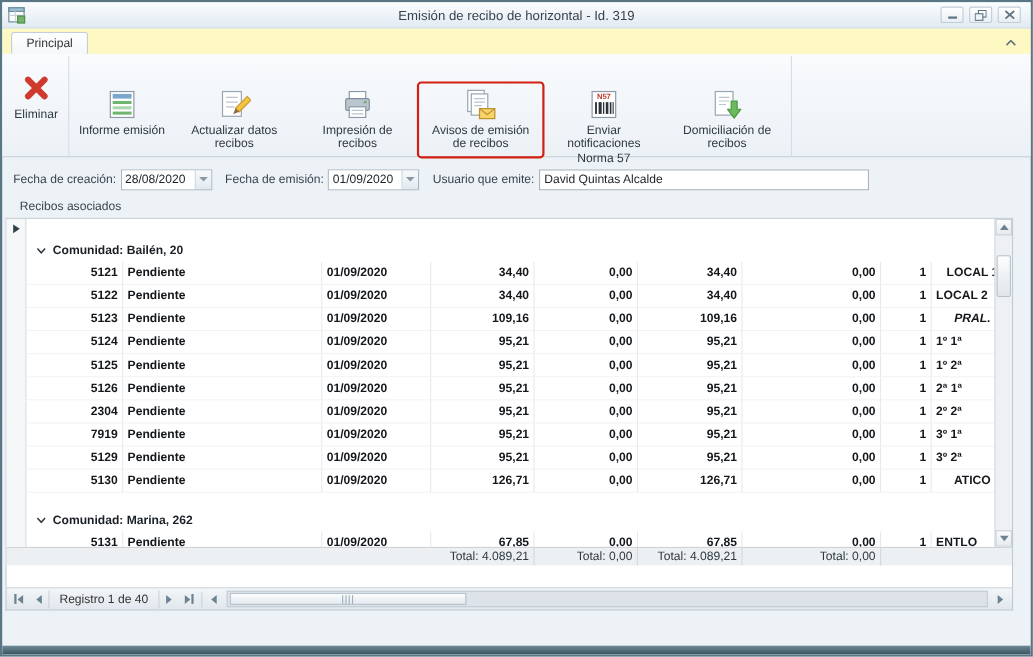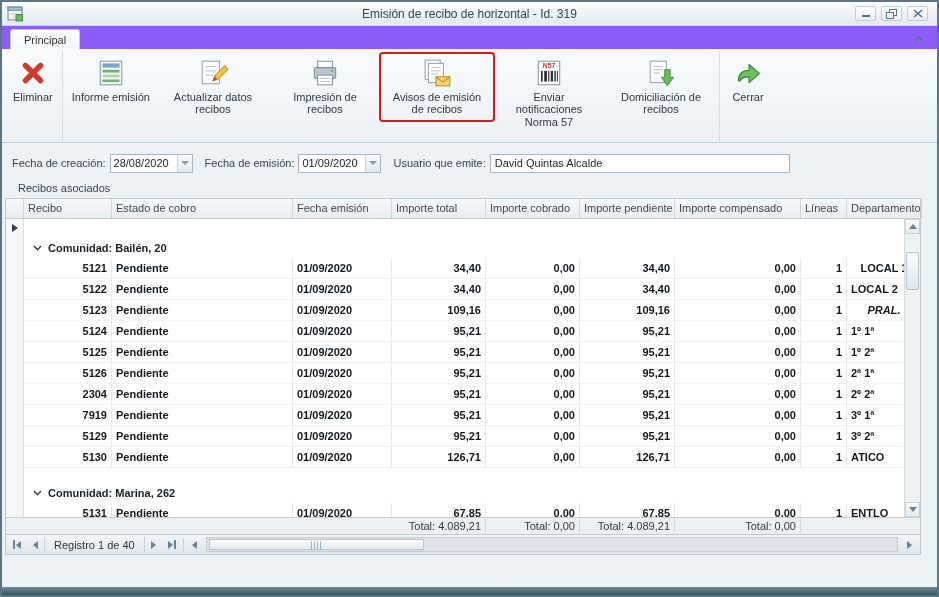--- a/index.html
+++ b/index.html
@@ -12,33 +12,33 @@
   
   .titlebar { position:absolute; top:0; left:0; right:0; height:24px;
     background:linear-gradient(#fbfdfe,#e1eaf2); border-bottom:1px solid #cdd8e2;
     display:flex; align-items:center; }
   .win-icon { margin-left:5px; width:17px; height:17px; z-index:2; }
   .title { position:absolute; left:0; right:0; text-align:center; font-size:12px; color:#39434b; }
   .win-controls { margin-left:auto; display:flex; gap:5px; padding-right:9px; z-index:2; }
   .win-btn { width:21px; height:15px; display:flex; align-items:center; justify-content:center;
     border:1px solid #c2cdd6; border-radius:2px; background:linear-gradient(#ffffff,#e8eef3); cursor:default; }
   
-  .tabrow { position:absolute; top:24px; left:0; right:0; height:23px; background:#8b5cf6; }
+  .tabrow { position:absolute; top:24px; left:0; right:0; height:23px; background:#fef9c3; }
   .tab { position:absolute; left:8px; bottom:0; height:20px; padding:0 13px;
     background:linear-gradient(#fdfeff,#f4f8fb); border:1px solid #c3ced8; border-bottom:none;
     border-radius:3px 3px 0 0; display:flex; align-items:center; color:#333; }
   .ribbon-collapse { position:absolute; right:9px; bottom:3px; width:18px; height:15px;
     display:flex; align-items:center; justify-content:center; border-radius:2px; }
   
   .ribbon { position:absolute; top:47px; left:0; right:0; height:94px;
     background:linear-gradient(#f9fbfd,#ecf1f6); border-bottom:1px solid #c6d0da;
     display:flex; align-items:stretch; padding:2px 2px 0 2px; }
   .rgroup { display:flex; flex-direction:column; padding:0 2px; }
   .rgroup + .rgroup { border-left:1px solid #d5dee6; }
-  .rgroup-buttons { flex:1; display:flex; align-items:flex-start; padding-top:3px; }
+  .rgroup-buttons { flex:1; display:flex; align-items:flex-end; padding-top:3px; }
   .rgroup-caption { height:15px; text-align:center; color:#7a8894; font-size:10px; line-height:14px; }
   .rbtn { display:flex; flex-direction:column; align-items:center; justify-content:flex-start;
     max-width:112px; min-width:52px; height:66px; padding:3px 6px; gap:3px;
     border:1px solid transparent; border-radius:2px; text-align:center; cursor:default; }
   .rbtn .ricon { width:30px; height:30px; flex:none; }
   .rbtn .ricon svg { width:30px; height:30px; }
   .rbtn .rlabel { line-height:1.12; font-size:11px; color:#2e3941; }
   .rbtn.annotated { outline:2px solid #d21f12; }
   
   .formrow { position:absolute; top:151px; left:10px; height:20px; display:flex; align-items:center;justify-content:space-between; }
@@ -232,28 +232,20 @@
                   <line x1="7" y1="8" x2="16" y2="8" stroke="#b9c4cc"></line>
                   <line x1="7" y1="11" x2="16" y2="11" stroke="#b9c4cc"></line>
                   <line x1="7" y1="14" x2="13" y2="14" stroke="#b9c4cc"></line>
                   <path d="M17.5 11 h5 v7 h3.2 l-5.7 7.5 -5.7 -7.5 h3.2 z" fill="#6cb95f" stroke="#459a3b" stroke-linejoin="round"></path>
                 </svg></span>
               <span class="rlabel">Domiciliación de recibos</span>
             </div>
           </div>
         </div>
         <div class="rgroup">
-          <div class="rgroup-buttons">
-            <div class="rbtn">
-              <span class="ricon"><svg viewBox="0 0 28 28">
-                  <path d="M5 21 q0.5 -9.5 10 -9.5 v-5.5 l9.5 8.5 -9.5 8.5 v-5.5 q-7.5 0 -8.5 4 z" fill="#6cc05e" stroke="#3f8a36" stroke-width="1.2" stroke-linejoin="round"></path>
-                </svg></span>
-              <span class="rlabel">Cerrar</span>
-            </div>
-          </div>
           <div class="rgroup-caption"></div>
         </div>
       </div>
   </div>
 
   <div class="formrow">
     <span class="flabel">Fecha de creación:</span>
     <span class="combo">
       <input value="28/08/2020" style="">
       <span class="dd">
@@ -267,33 +259,20 @@
           <span class="dd-arrow"></span>
         </span>
     </span>
     <span class="flabel">Usuario que emite:</span>
     <input class="textbox" value="David Quintas Alcalde" style="">
   </div>
 
   <div class="section-label">Recibos asociados</div>
 
   <div class="grid">
-    <div class="grid-header">
-      <div class="gh-ind"></div>
-
-    <div class="gh-cell" style="width: 88px;">Recibo</div>
-        <div class="gh-cell" style="width: 181px;">Estado de cobro</div>
-        <div class="gh-cell" style="width: 99px;">Fecha emisión</div>
-        <div class="gh-cell" style="width: 94px;">Importe total</div>
-        <div class="gh-cell" style="width: 94px;">Importe cobrado</div>
-        <div class="gh-cell" style="width: 95px;">Importe pendiente</div>
-        <div class="gh-cell" style="width: 126px;">Importe compensado</div>
-        <div class="gh-cell" style="width: 46px;">Líneas</div>
-        <div class="gh-cell" style="width: 75px;">Departamento</div>
-      </div>
     <div class="grid-viewport">
 
       <div class="spacer-row">
           <div class="ind">
             <span class="cur-arrow"></span>
           </div>
         </div>
         <div class="group-row">
           <div class="ind"></div>
           <div class="glabel">
@@ -416,21 +395,21 @@
         <div class="row">
           <div class="ind"></div>
           <div class="cell" style="width: 88px; text-align: right;">5130</div>
           <div class="cell" style="width: 181px; text-align: left;">Pendiente</div>
           <div class="cell" style="width: 99px; text-align: left;">01/09/2020</div>
           <div class="cell" style="width: 94px; text-align: right;">126,71</div>
           <div class="cell" style="width: 94px; text-align: right;">0,00</div>
           <div class="cell" style="width: 95px; text-align: right;">126,71</div>
           <div class="cell" style="width: 126px; text-align: right;">0,00</div>
           <div class="cell" style="width: 46px; text-align: right;">1</div>
-          <div class="cell" style="width: 75px; text-align: left;">ATICO</div>
+          <div class="cell" style="width: 75px; text-align: center;">ATICO</div>
         </div>
         <div class="gap-row">
           <div class="ind"></div>
         </div>
         <div class="group-row">
           <div class="ind"></div>
           <div class="glabel">
             <span class="gchev">
               <svg width="9" height="6" viewBox="0 0 9 6">
                 <polyline points="1,1 4.5,4.8 8,1" fill="none" stroke="#2f3b44" stroke-width="1.4"></polyline>

